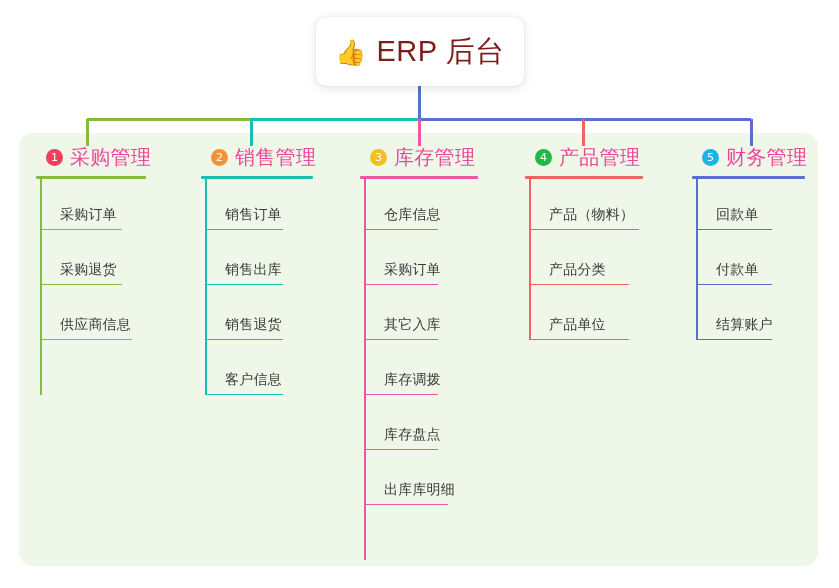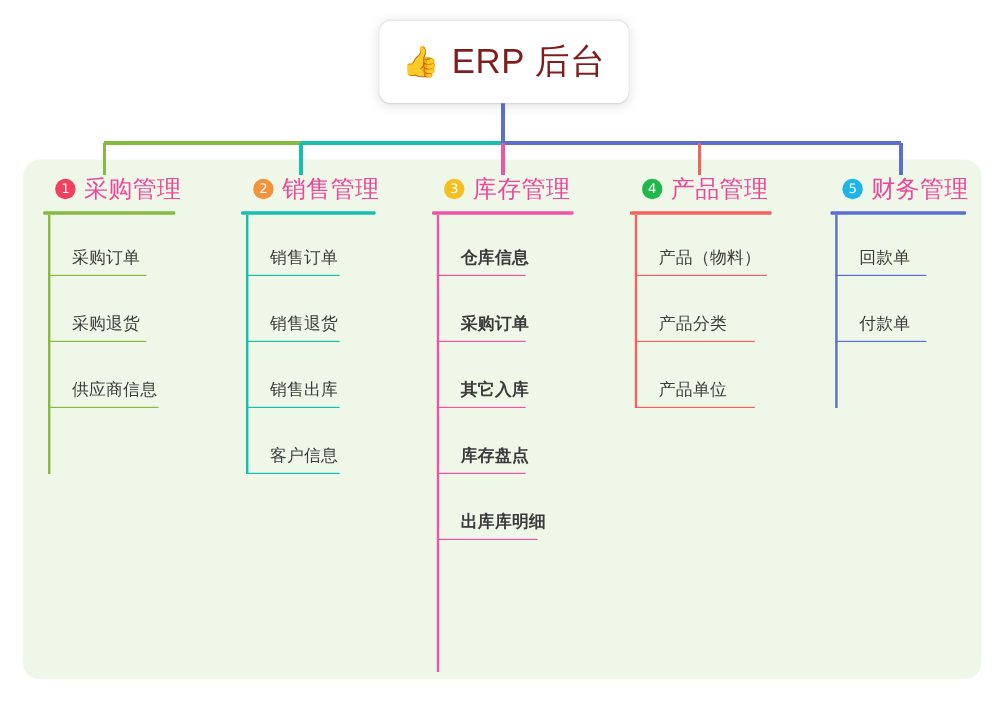--- a/index.html
+++ b/index.html
@@ -188,51 +188,55 @@
           <span class="head-label">销售管理</span>
         </div>
         <div class="head-rule" style="width: 112px; background: rgb(23, 191, 174);"></div>
         <div style="position: relative;">
           <div class="spine" style="background: rgb(23, 191, 174); height: 216px;"></div>
           <div class="leaf">
             <span class="leaf-text">销售订单</span>
             <div class="leaf-rule" style="background: rgb(23, 191, 174); width: 78px;"></div>
           </div>
           <div class="leaf">
+            <span class="leaf-text">销售出库</span>
+            <div class="leaf-rule" style="background: rgb(23, 191, 174); width: 78px;"></div>
+          </div>
+          <div class="leaf">
             <span class="leaf-text">销售退货</span>
-            <div class="leaf-rule" style="background: rgb(23, 191, 174); width: 78px;"></div>
-          </div>
-          <div class="leaf">
-            <span class="leaf-text">销售出库</span>
             <div class="leaf-rule" style="background: rgb(23, 191, 174); width: 78px;"></div>
           </div>
           <div class="leaf">
             <span class="leaf-text">客户信息</span>
             <div class="leaf-rule" style="background: rgb(23, 191, 174); width: 78px;"></div>
           </div>
         </div>
       </div>
       <div class="column" style="left: 360px;">
         <div class="col-head">
           <span class="badge" style="background: rgb(245, 191, 32);">3</span>
           <span class="head-label">库存管理</span>
         </div>
         <div class="head-rule" style="width: 118px; background: rgb(239, 85, 166);"></div>
-        <div style="position: relative; font-weight: bold;">
+        <div style="position: relative;">
           <div class="spine" style="background: rgb(239, 85, 166); height: 381px;"></div>
           <div class="leaf">
             <span class="leaf-text">仓库信息</span>
             <div class="leaf-rule" style="background: rgb(239, 85, 166); width: 74px;"></div>
           </div>
           <div class="leaf">
             <span class="leaf-text">采购订单</span>
             <div class="leaf-rule" style="background: rgb(239, 85, 166); width: 74px;"></div>
           </div>
           <div class="leaf">
             <span class="leaf-text">其它入库</span>
+            <div class="leaf-rule" style="background: rgb(239, 85, 166); width: 74px;"></div>
+          </div>
+          <div class="leaf">
+            <span class="leaf-text">库存调拨</span>
             <div class="leaf-rule" style="background: rgb(239, 85, 166); width: 74px;"></div>
           </div>
           <div class="leaf">
             <span class="leaf-text">库存盘点</span>
             <div class="leaf-rule" style="background: rgb(239, 85, 166); width: 74px;"></div>
           </div>
           <div class="leaf">
             <span class="leaf-text">出库库明细</span>
             <div class="leaf-rule" style="background: rgb(239, 85, 166); width: 84px;"></div>
           </div>
@@ -269,17 +273,21 @@
         <div style="position: relative;">
           <div class="spine" style="background: rgb(90, 111, 208); height: 161px;"></div>
           <div class="leaf">
             <span class="leaf-text">回款单</span>
             <div class="leaf-rule" style="background: rgb(90, 111, 208); width: 76px;"></div>
           </div>
           <div class="leaf">
             <span class="leaf-text">付款单</span>
             <div class="leaf-rule" style="background: rgb(90, 111, 208); width: 76px;"></div>
           </div>
+          <div class="leaf">
+            <span class="leaf-text">结算账户</span>
+            <div class="leaf-rule" style="background: rgb(90, 111, 208); width: 76px;"></div>
+          </div>
         </div>
       </div>
     </div>
 
 </div>
 
 </body></html>

